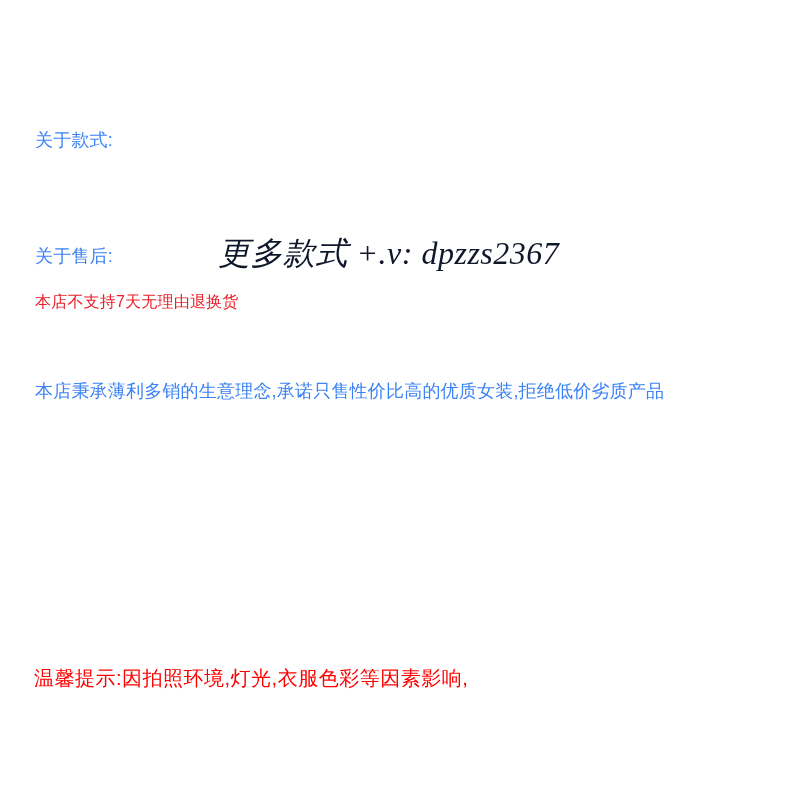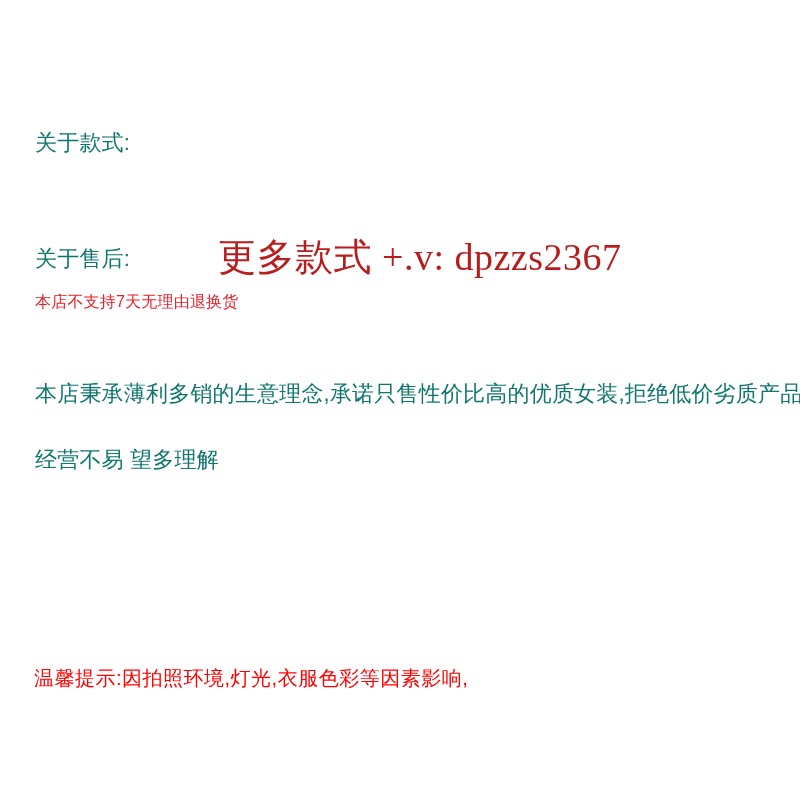--- a/index.html
+++ b/index.html
@@ -17,44 +17,45 @@
   .page {
     position: relative;
     width: 800px;
     height: 800px;
     box-sizing: border-box;
   }
   .line {
     position: absolute;
     left: 35px;
     white-space: nowrap;
-    font-size: 22px;
+    font-size: 18px;
     line-height: 1.2;
-    color: #0f766e;
+    color: #3b82f6;
     letter-spacing: 0.2px;
   }
   .l-about-style   { top: 130px; }
   .l-style-note    { top: 194px; }
   .l-about-after   { top: 246px; }
   .l-no-return     { top: 292px; color: #e8202a; font-size: 16px; text-align: right; }
   .l-color-diff    { top: 326px; }
   .l-philosophy    { top: 381px; }
   .l-hard          { top: 447px; }
   .l-order-info    { top: 505px; }
   .l-sizes         { top: 572px; }
 
   .watermark {
     position: absolute;
     left: 218px;
     top: 232px;
     font-family: "Liberation Serif", serif;
-    font-size: 38px;
-    color: #b91c1c;
+    font-size: 32px;
+    color: #0f172a;
     white-space: nowrap;
     letter-spacing: 0.5px;
+    font-style: italic;
   }
 
   .warning {
     position: absolute;
     left: 34px;
     font-family: "Liberation Sans", sans-serif;
     font-size: 20px;
     color: #ff0000;
     white-space: nowrap;
     letter-spacing: 0.5px;
@@ -72,20 +73,19 @@
 
   <div class="line l-about-after">关于售后:</div>
 
   <div class="watermark">更多款式 +.v: dpzzs2367</div>
 
   <div class="line l-no-return">本店不支持7天无理由退换货</div>
 
 
   <div class="line l-philosophy">本店秉承薄利多销的生意理念,承诺只售性价比高的优质女装,拒绝低价劣质产品</div>
 
-  <div class="line l-hard">经营不易 望多理解</div>
 
 
 
   <div class="warning warning-1">温馨提示:因拍照环境,灯光,衣服色彩等因素影响,</div>
 
 
 </div>
 
 </body></html>

